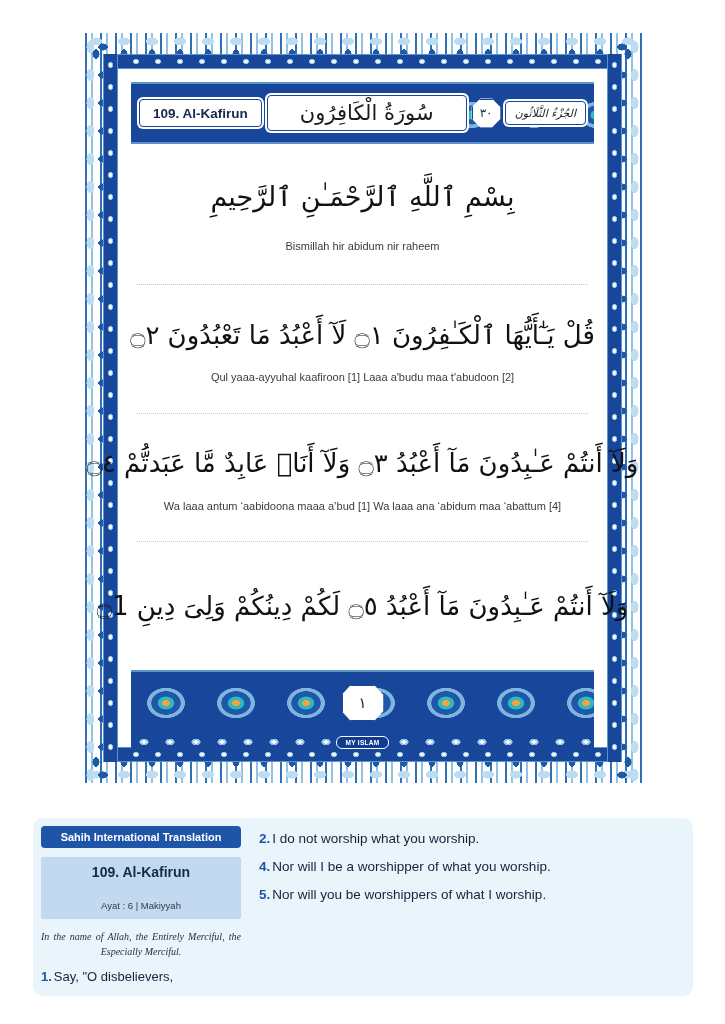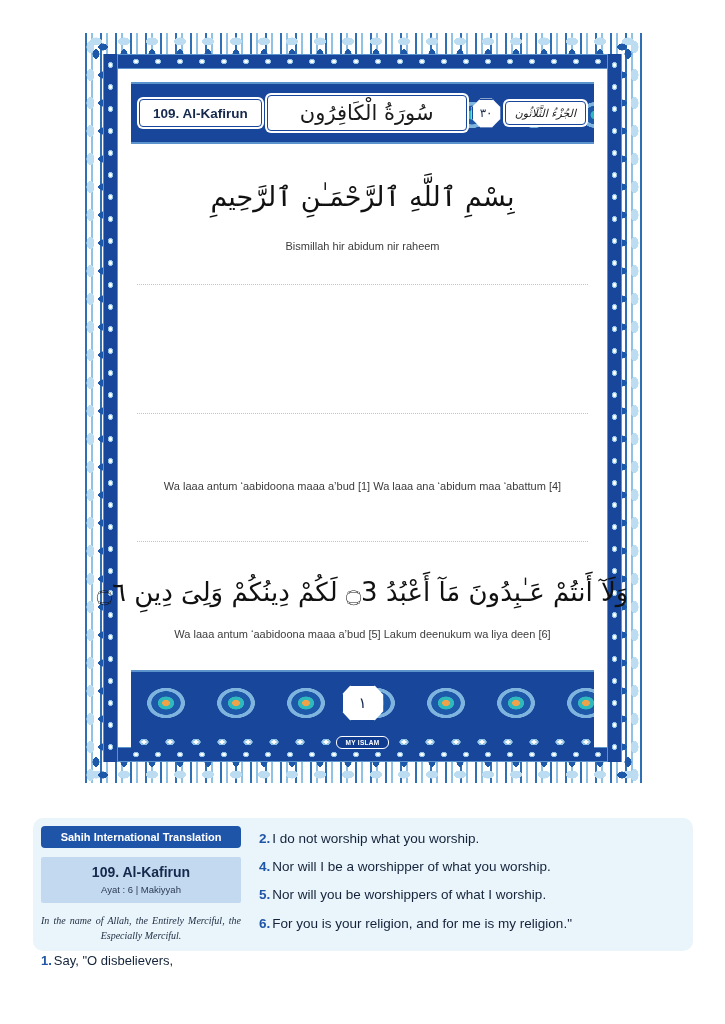--- a/index.html
+++ b/index.html
@@ -215,39 +215,39 @@
     display:flex;align-items:center;justify-content:center;
   }
   #brand-badge{
     background:#0f3c8f;color:#ffffff;font-size:6.5px;font-weight:bold;
     padding:2px 8px;border-radius:6px;letter-spacing:.3px;
     border:1px solid #ffffff;white-space:nowrap;z-index:2;
   }
 
   
   #translation-panel{
-    position:absolute;left:33px;top:818px;width:660px;height:133px;
+    position:absolute;left:33px;top:818px;width:660px;height:178px;
     background:#e9f4fb;border-radius:10px;
     display:flex;box-sizing:border-box;
     padding:8px 10px 10px 8px;
   }
   #translation-left{
     width:200px;flex:0 0 200px;
     display:flex;flex-direction:column;
   }
   #translation-source{
     background:#1f55a8;color:#ffffff;font-size:11px;font-weight:bold;
     text-align:center;padding:5px 4px;border-radius:4px;
   }
   #surah-info-box{
     background:#c3d9ef;margin-top:9px;padding:7px 4px 8px;border-radius:2px;
     text-align:center;
   }
   #surah-info-title{font-size:14px;font-weight:bold;color:#15294d;}
-  #surah-info-meta{font-size:9.5px;color:#2b3b52;margin-top:4px;}
+  #surah-info-meta{font-size:9.5px;color:#2b3b52;margin-top:20px;}
   #bismillah-translation{
     margin-top:11px;font-size:10px;line-height:1.45;color:#1d2b3f;
     font-style:italic;text-align:justify;text-align-last:center;
     font-family:"Liberation Serif",serif;
   }
   #verse-one-wrap{
     margin-top:9px;font-size:13px;color:#14233a;line-height:1.4;
   }
   #translation-right{
     flex:1 1 auto;padding-left:18px;padding-top:4px;
@@ -298,29 +298,31 @@
     </div>
 
     <div id="ayah-body">
 
       <div class="verse-block" id="block-bismillah">
         <div class="arabic-line" id="bismillah-arabic">بِسْمِ ٱللَّهِ ٱلرَّحْمَـٰنِ ٱلرَّحِيمِ</div>
         <div class="translit" id="bismillah-translit">Bismillah hir abidum nir raheem</div>
       </div>
 
       <div class="verse-block ayah">
+        <div class="arabic-line">قُلْ يَـٰٓأَيُّهَا ٱلْكَـٰفِرُونَ ۝١ لَآ أَعْبُدُ مَا تَعْبُدُونَ ۝٢</div>
+        <div class="translit">Qul yaaa-ayyuhal kaafiroon  [1]  Laaa a'budu maa t'abudoon  [2]</div>
       </div>
 
       <div class="verse-block ayah">
+        <div class="arabic-line">وَلَآ أَنتُمْ عَـٰبِدُونَ مَآ أَعْبُدُ ۝٣ وَلَآ أَنَا۠ عَابِدٌ مَّا عَبَدتُّمْ ۝٤</div>
         <div class="translit">Wa laaa antum ‘aabidoona maaa a’bud  [1]  Wa laaa ana ‘abidum maa ‘abattum  [4]</div>
       </div>
 
       <div class="verse-block ayah">
-        <div class="arabic-line">وَلَآ أَنتُمْ عَـٰبِدُونَ مَآ أَعْبُدُ ۝3 لَكُمْ دِينُكُمْ وَلِىَ دِينِ ۝٦</div>
-        <div class="translit">Wa laaa antum ‘aabidoona maaa a’bud  [5]  Lakum deenukum wa liya deen  [6]</div>
+        <div class="arabic-line">وَلَآ أَنتُمْ عَـٰبِدُونَ مَآ أَعْبُدُ ۝٥ لَكُمْ دِينُكُمْ وَلِىَ دِينِ ۝1</div>
       </div>
 
     </div>
 
     <div id="page-footer">
       <div id="page-number-cartouche">١</div>
       <div id="footer-logo-strip">
         <div id="brand-badge">MY ISLAM</div>
       </div>
     </div>
@@ -348,18 +350,15 @@
   <div id="translation-right">
     <div class="translation-line">
       <span class="vnum">2.</span><span>I do not worship what you worship.</span>
     </div>
     <div class="translation-line">
       <span class="vnum">4.</span><span>Nor will I be a worshipper of what you worship.</span>
     </div>
     <div class="translation-line">
       <span class="vnum">5.</span><span>Nor will you be worshippers of what I worship.</span>
     </div>
-    <div class="translation-line">
-      <span class="vnum">6.</span><span>For you is your religion, and for me is my religion."</span>
-    </div>
   </div>
 
 </div>
 
 </body></html>

